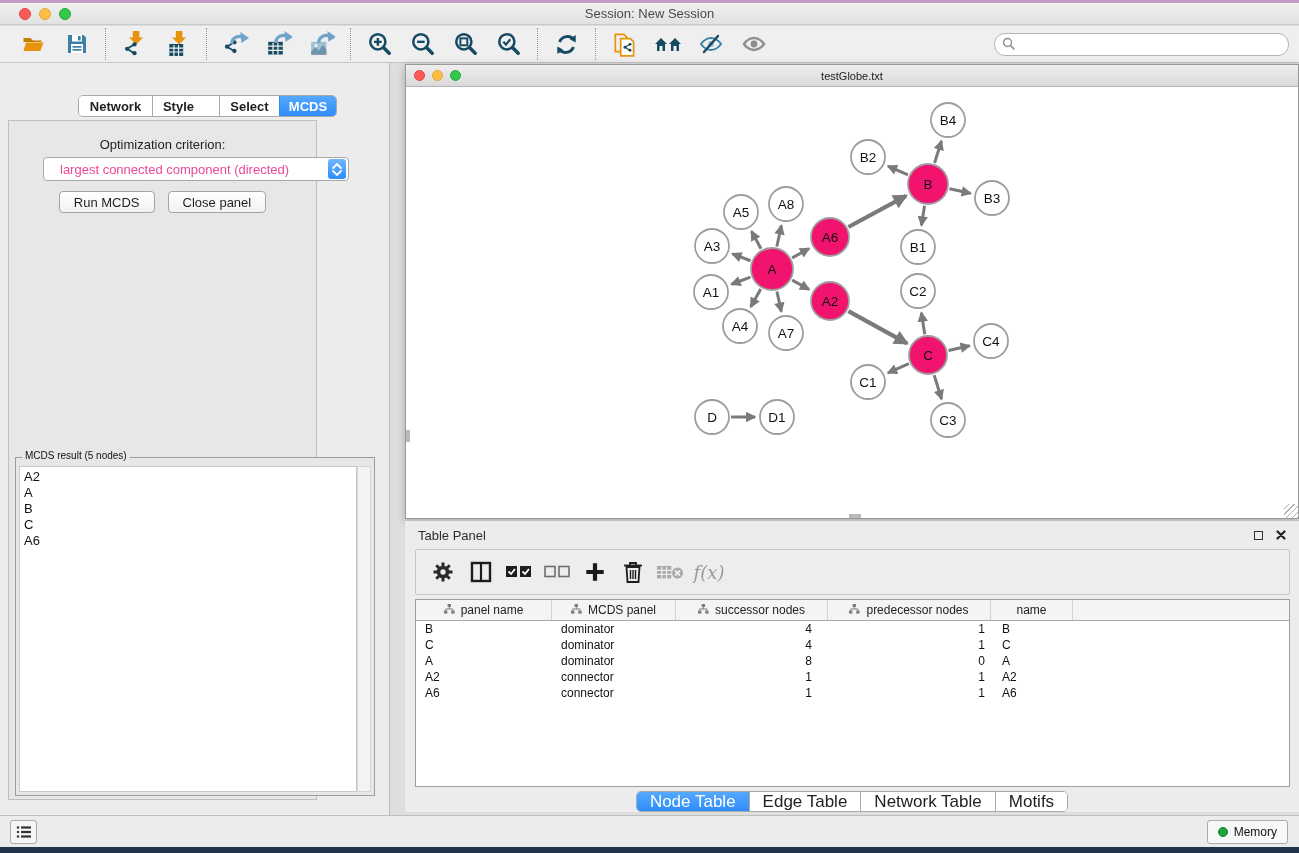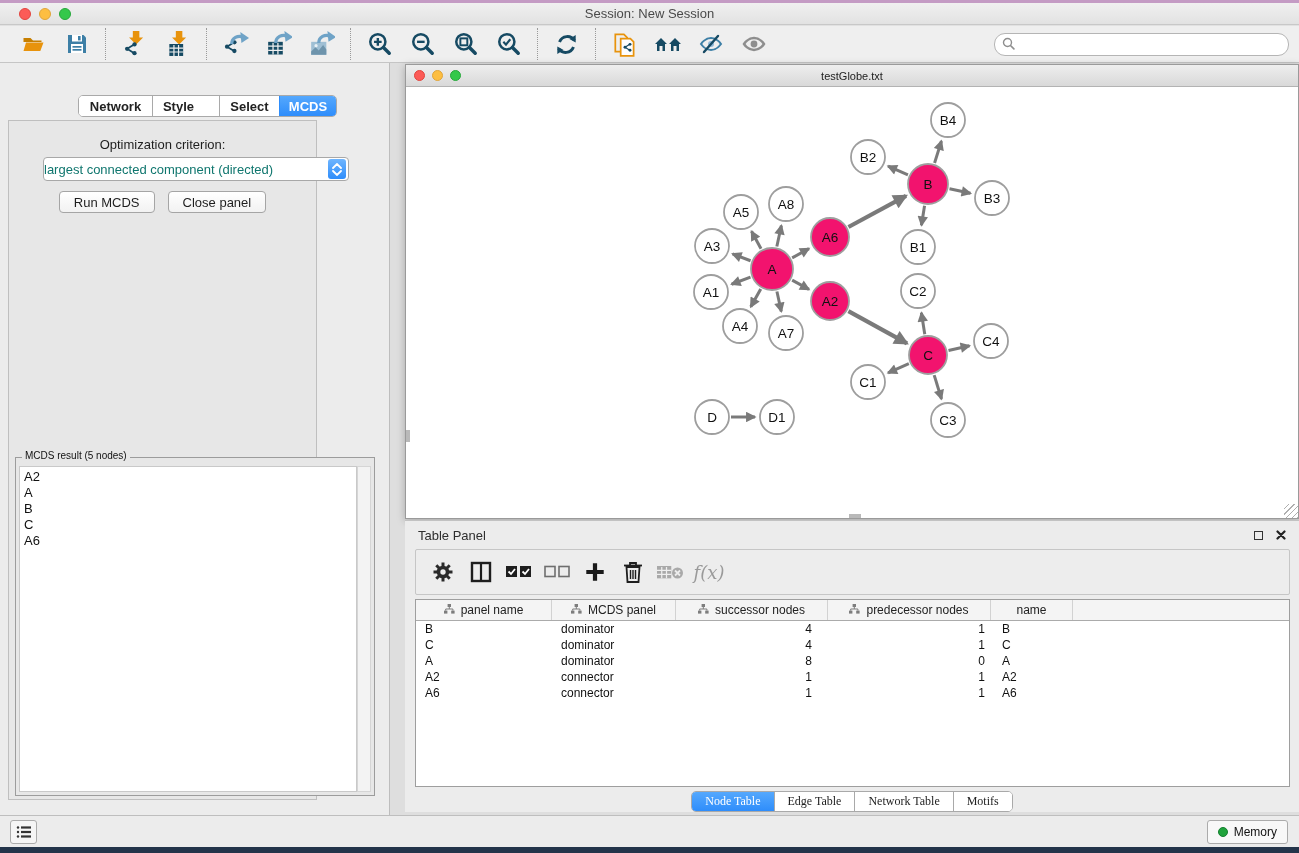--- a/index.html
+++ b/index.html
@@ -29,21 +29,21 @@
   .panel-head{display:flex;align-items:center;height:30px;padding:0 12px;}
   .panel-head .ph-title{font-size:13px;color:#2E2E2E;flex:1;}
   .ph-float{width:9px;height:9px;border:1.5px solid #333;margin-right:13px;}
   .seg-tabs{position:absolute;left:78px;top:32px;display:flex;border:1px solid #A9A9A9;border-radius:5px;overflow:hidden;background:#fff;height:22px;font-weight:bold;}
   .seg-tab{font-size:13px;color:#222;display:flex;align-items:center;justify-content:center;border-left:1px solid #A9A9A9;background:#fff;}
   .seg-tab:first-child{border-left:none;}
   .seg-tab.active{background:linear-gradient(#55A8FD,#2E8DFB);color:#fff;border-left-color:#2E8DFB;}
   .cp-content{position:absolute;left:8px;top:57px;width:309px;height:680px;background:#E7E7E7;border:1px solid #BFBFBF;}
   .opt-label{margin-top:16px;text-align:center;font-size:13px;color:#1E1E1E;}
   .dropdown{position:absolute;left:34px;top:36px;width:306px;height:24px;background:#fff;border:1px solid #A8A8A8;border-radius:4px;display:flex;align-items:center;}
-  .dropdown .dd-text{flex:1;font-size:13px;padding-left:0;color:#0f766e;white-space:nowrap;overflow:hidden;}
+  .dropdown .dd-text{flex:1;font-size:13px;padding-left:16px;color:#ec4899;white-space:nowrap;overflow:hidden;}
   .dd-stepper{width:18px;height:20px;margin-right:2px;border-radius:3px;background:linear-gradient(#6FB5FE,#2E8DFB);display:flex;flex-direction:column;align-items:center;justify-content:center;gap:1px;}
   .btn-row{position:absolute;left:0;top:70px;width:100%;display:flex;justify-content:center;gap:13px;}
   .mac-btn{height:22px;background:linear-gradient(#FFFFFF,#F2F2F2);border:1px solid #A5A5A5;border-radius:4px;font-size:13px;color:#1E1E1E;display:flex;align-items:center;justify-content:center;padding:0 14px;}
   .result-box{position:absolute;left:6px;top:336px;width:360px;height:339px;border:1px solid #9C9C9C;background:#E7E7E7;}
   .result-legend{position:absolute;left:6px;top:-8px;background:#E7E7E7;font-size:10px;padding:0 3px;color:#111;}
   .result-list{position:absolute;left:3px;top:8px;right:17px;bottom:3px;background:#fff;border:1px solid #C9C9C9;padding:2px 4px;overflow:hidden;}
   .result-scroll{position:absolute;top:8px;right:3px;bottom:3px;width:14px;background:#F3F3F3;border:1px solid #D5D5D5;}
   .result-item{font-size:13px;color:#111;line-height:16px;}
   
   .net-window{position:absolute;left:405px;top:1px;width:894px;height:455px;background:#fff;border:1px solid #9A9A9A;box-shadow:0 2px 8px rgba(0,0,0,0.25);}
@@ -60,21 +60,21 @@
   .tp-toolbar{position:absolute;left:10px;top:28px;width:875px;height:46px;background:#EDEDED;border:1px solid #C6C6C6;border-radius:2px;display:flex;align-items:center;padding-left:8px;}
   .tp-btn{width:38px;height:36px;display:flex;align-items:center;justify-content:center;}
   .fx-label{font-size:18px;color:#9A9A9A;font-family:"DejaVu Serif","Liberation Serif",serif;font-style:italic;}
   .data-table{position:absolute;left:10px;top:78px;width:875px;height:188px;background:#fff;border:1px solid #9E9E9E;overflow:hidden;}
   .dt-header{display:flex;height:21px;background:#F4F4F4;border-bottom:1px solid #ABABAB;}
   .dt-hcell{display:flex;align-items:center;justify-content:center;gap:6px;font-size:12px;color:#222;border-right:1px solid #D2D2D2;}
   .dt-row{display:flex;height:16px;align-items:center;}
   .dt-cell{font-size:12px;color:#111;white-space:nowrap;overflow:hidden;}
   .bottom-tabs{position:absolute;left:0;top:270px;width:100%;display:flex;justify-content:center;}
   .bt-group{display:flex;border:1px solid #A9A9A9;border-radius:5px;overflow:hidden;background:#fff;height:21px;}
-  .bt-tab{font-size:12px;color:#222;display:flex;align-items:center;padding:0 13px;border-left:1px solid #A9A9A9;background:#fff;font-family:Liberation Serif, serif;}
+  .bt-tab{font-size:17px;color:#222;display:flex;align-items:center;padding:0 13px;border-left:1px solid #A9A9A9;background:#fff;}
   .bt-tab:first-child{border-left:none;}
   .bt-tab.active{background:linear-gradient(#55A8FD,#2E8DFB);color:#fff;border-left-color:#2E8DFB;}
   
   .statusbar{position:absolute;left:0;top:815px;width:100%;height:32px;background:#ECECEC;border-top:1px solid #BEBEBE;}
   .list-btn{position:absolute;left:10px;top:4px;width:27px;height:24px;border:1px solid #ABABAB;border-radius:3px;background:#F5F5F5;display:flex;align-items:center;justify-content:center;}
   .memory-btn{position:absolute;right:11px;top:4px;height:24px;border:1px solid #ABABAB;border-radius:3px;background:#F8F8F8;display:flex;align-items:center;gap:6px;padding:0 10px;font-size:12px;color:#111;}
   .mem-dot{width:10px;height:10px;border-radius:50%;background:#1FA33C;border:1px solid #158030;}
 </style>
 </head>
 <body>

